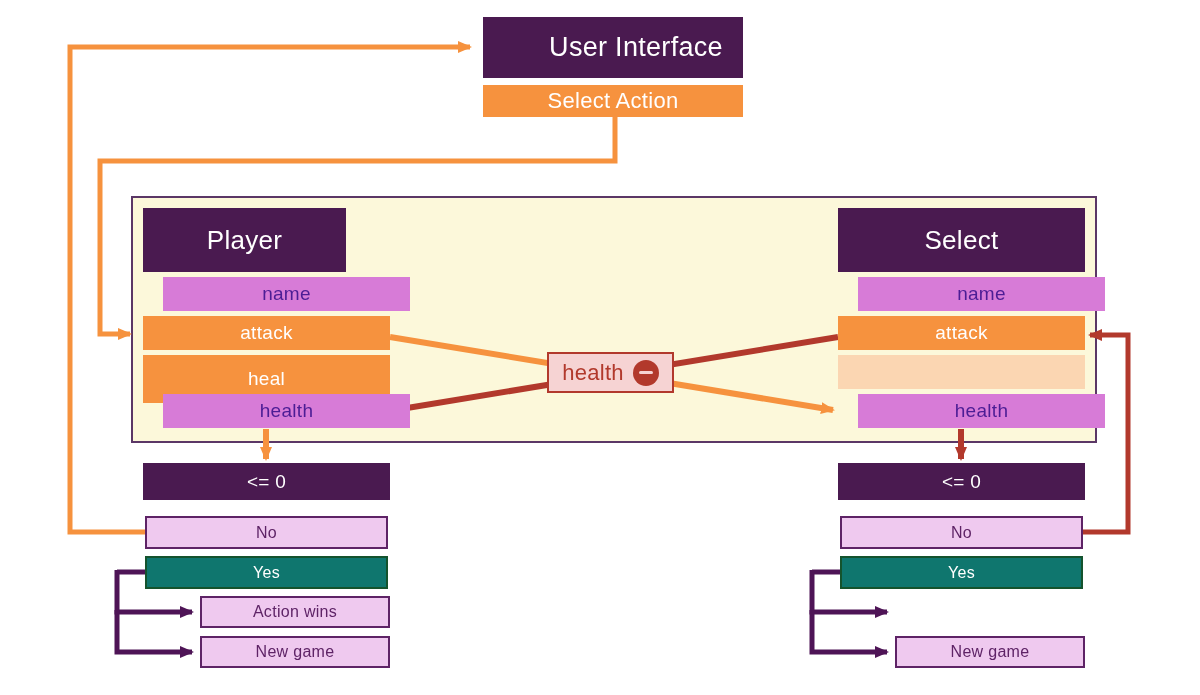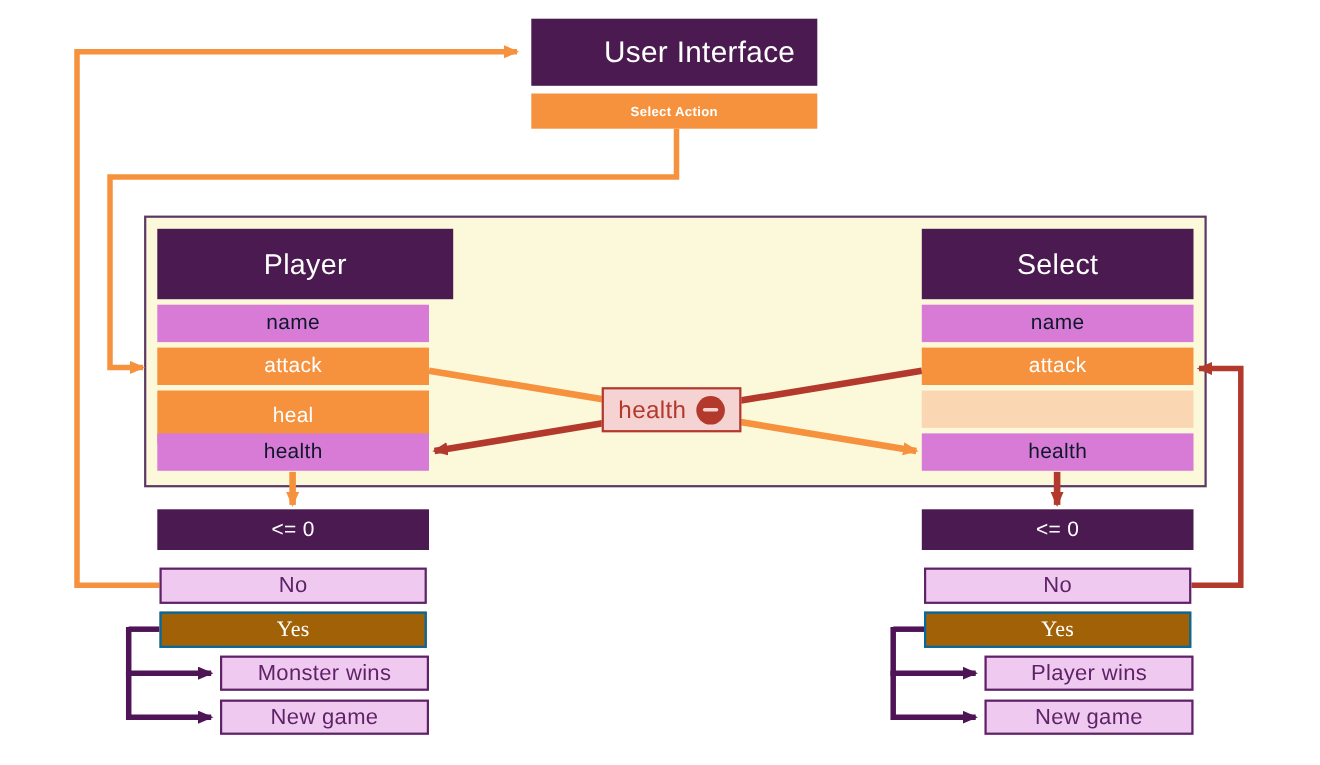--- a/index.html
+++ b/index.html
@@ -8,30 +8,30 @@
     font-family:"Liberation Sans","DejaVu Sans",sans-serif;
   }
   .node{
     position:absolute;box-sizing:border-box;
     display:flex;align-items:center;justify-content:center;
     letter-spacing:.3px;white-space:nowrap;
   }
   
   .hdr      {background:#4a1a50;color:#fff;}
   .orange   {background:#f6923e;color:#fff;}
-  .pink     {background:#d77bd7;color:#0f172a;}
+  .pink     {background:#d77bd7;color:#4c1d95;margin-left:20px;}
   .peach    {background:#fbd6b2;}
   .lightpink{background:#efc9ef;color:#5e2366;border:2px solid #5e2366;}
-  .yesbox   {background:#a16207;color:#fff;border:2px solid #0369a1;font-family:Liberation Serif, serif;}
+  .yesbox   {background:#0f766e;color:#fff;border:2px solid #14532d;}
   
   .t-xl{font-size:27px;font-weight:500;padding-left:46px;}
   .t-lg{font-size:26px;font-weight:500;}
-  .t-md{font-size:20px;font-weight:500;}
+  .t-md{font-size:16px;font-weight:500;}
   .t-row{font-size:19px;font-weight:500;}
-  .t-sm{font-size:12px;font-weight:700;}
+  .t-sm{font-size:22px;font-weight:400;}
   
   .classes-wrap{
     position:absolute;left:131px;top:196px;width:966px;height:247px;
     background:#fcf8da;border:2px solid #5b3766;box-sizing:border-box;z-index:1;
   }
   .wires{position:absolute;left:0;top:0;z-index:2;}
   .boxlayer{z-index:3;}
   
   .health-op{
     left:547px;top:352px;width:127px;height:41px;
@@ -87,21 +87,21 @@
     <path d="M812,610 V652 H887" fill="none" stroke="#4e1456" stroke-width="5" marker-end="url(#mP)"></path>
   </svg>
 
   <div class="node hdr t-xl boxlayer" style="left:483px;top:17px;width:260px;height:61px;">
     <span>User Interface</span>
   </div>
   <div class="node orange t-sm boxlayer" style="left:483px;top:85px;width:260px;height:32px;">
     <span>Select Action</span>
   </div>
 
-  <div class="node hdr t-lg boxlayer" style="left:143px;top:208px;width:269px;height:64px;">
+  <div class="node hdr t-lg boxlayer" style="left:143px;top:208px;width:203px;height:64px;">
     <span>Player</span>
   </div>
   <div class="node pink t-row boxlayer" style="left:143px;top:277px;width:247px;height:34px;">
     <span>name</span>
   </div>
   <div class="node orange t-row boxlayer" style="left:143px;top:316px;width:247px;height:34px;">
     <span>attack</span>
   </div>
   <div class="node orange t-row boxlayer" style="left:143px;top:355px;width:247px;height:48px;">
     <span>heal</span>
@@ -136,35 +136,32 @@
   <div class="node hdr t-row boxlayer" style="left:143px;top:463px;width:247px;height:37px;">
     <span>&lt;= 0</span>
   </div>
   <div class="node lightpink t-md boxlayer" style="left:145px;top:516px;width:243px;height:33px;">
     <span>No</span>
   </div>
   <div class="node yesbox t-md boxlayer" style="left:145px;top:556px;width:243px;height:33px;">
     <span>Yes</span>
   </div>
   <div class="node lightpink t-md boxlayer" style="left:200px;top:596px;width:190px;height:32px;">
-    <span>Monster wins</span>
+    <span>Action wins</span>
   </div>
   <div class="node lightpink t-md boxlayer" style="left:200px;top:636px;width:190px;height:32px;">
     <span>New game</span>
   </div>
 
   <div class="node hdr t-row boxlayer" style="left:838px;top:463px;width:247px;height:37px;">
     <span>&lt;= 0</span>
   </div>
   <div class="node lightpink t-md boxlayer" style="left:840px;top:516px;width:243px;height:33px;">
     <span>No</span>
   </div>
   <div class="node yesbox t-md boxlayer" style="left:840px;top:556px;width:243px;height:33px;">
     <span>Yes</span>
   </div>
-  <div class="node lightpink t-md boxlayer" style="left:895px;top:596px;width:190px;height:32px;">
-    <span>Player wins</span>
-  </div>
   <div class="node lightpink t-md boxlayer" style="left:895px;top:636px;width:190px;height:32px;">
     <span>New game</span>
   </div>
 
 </div>
 
 </body></html>

